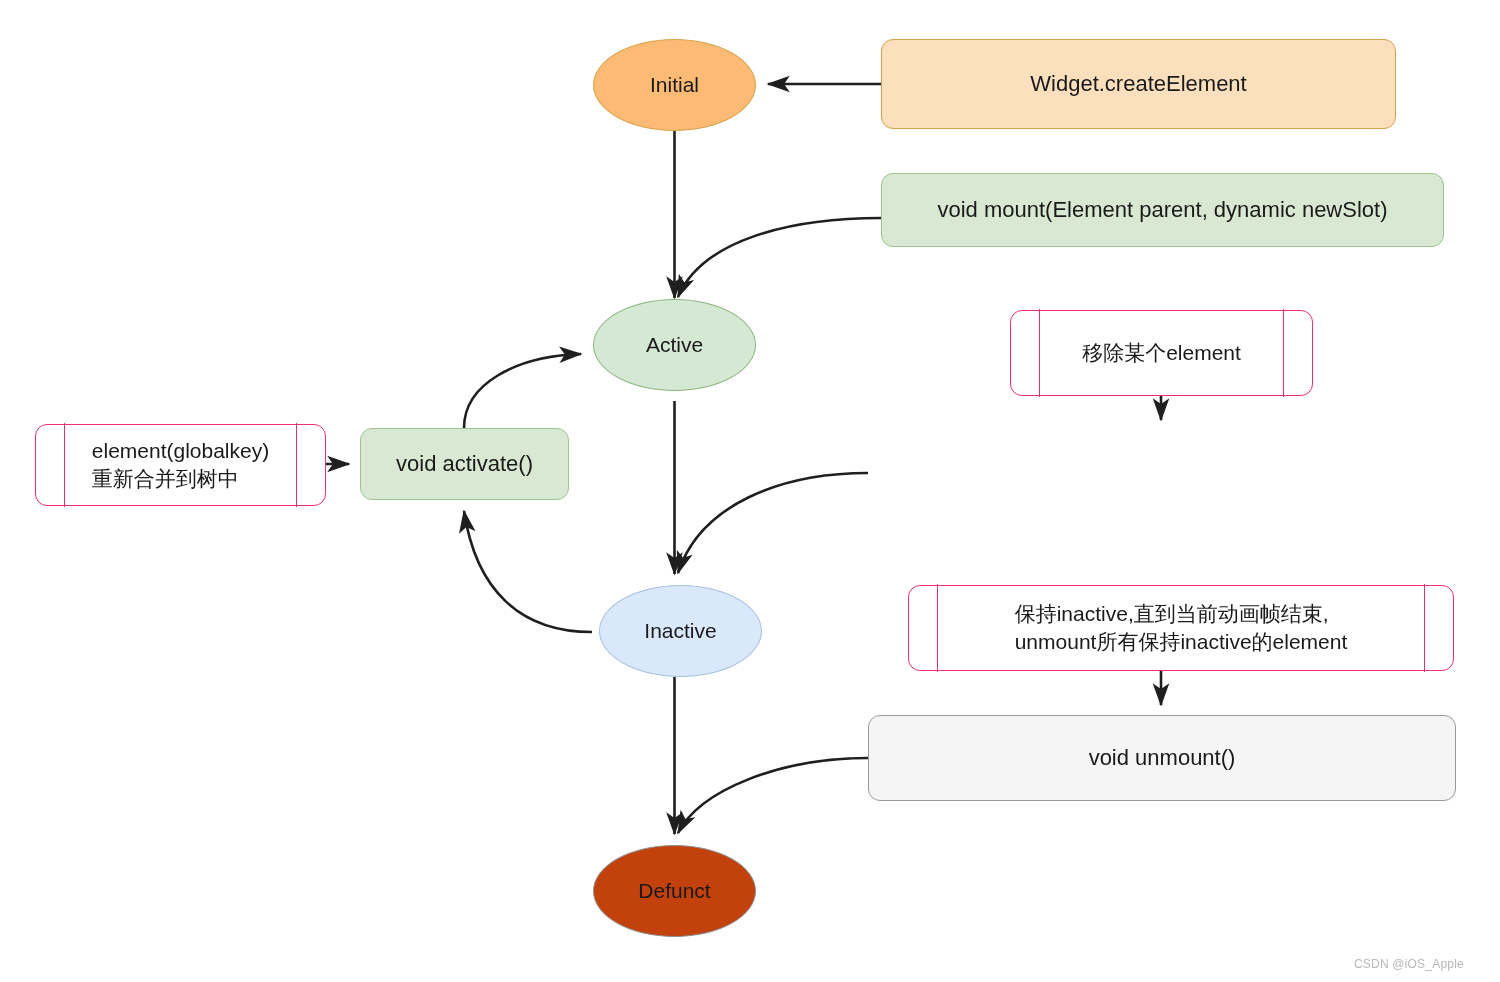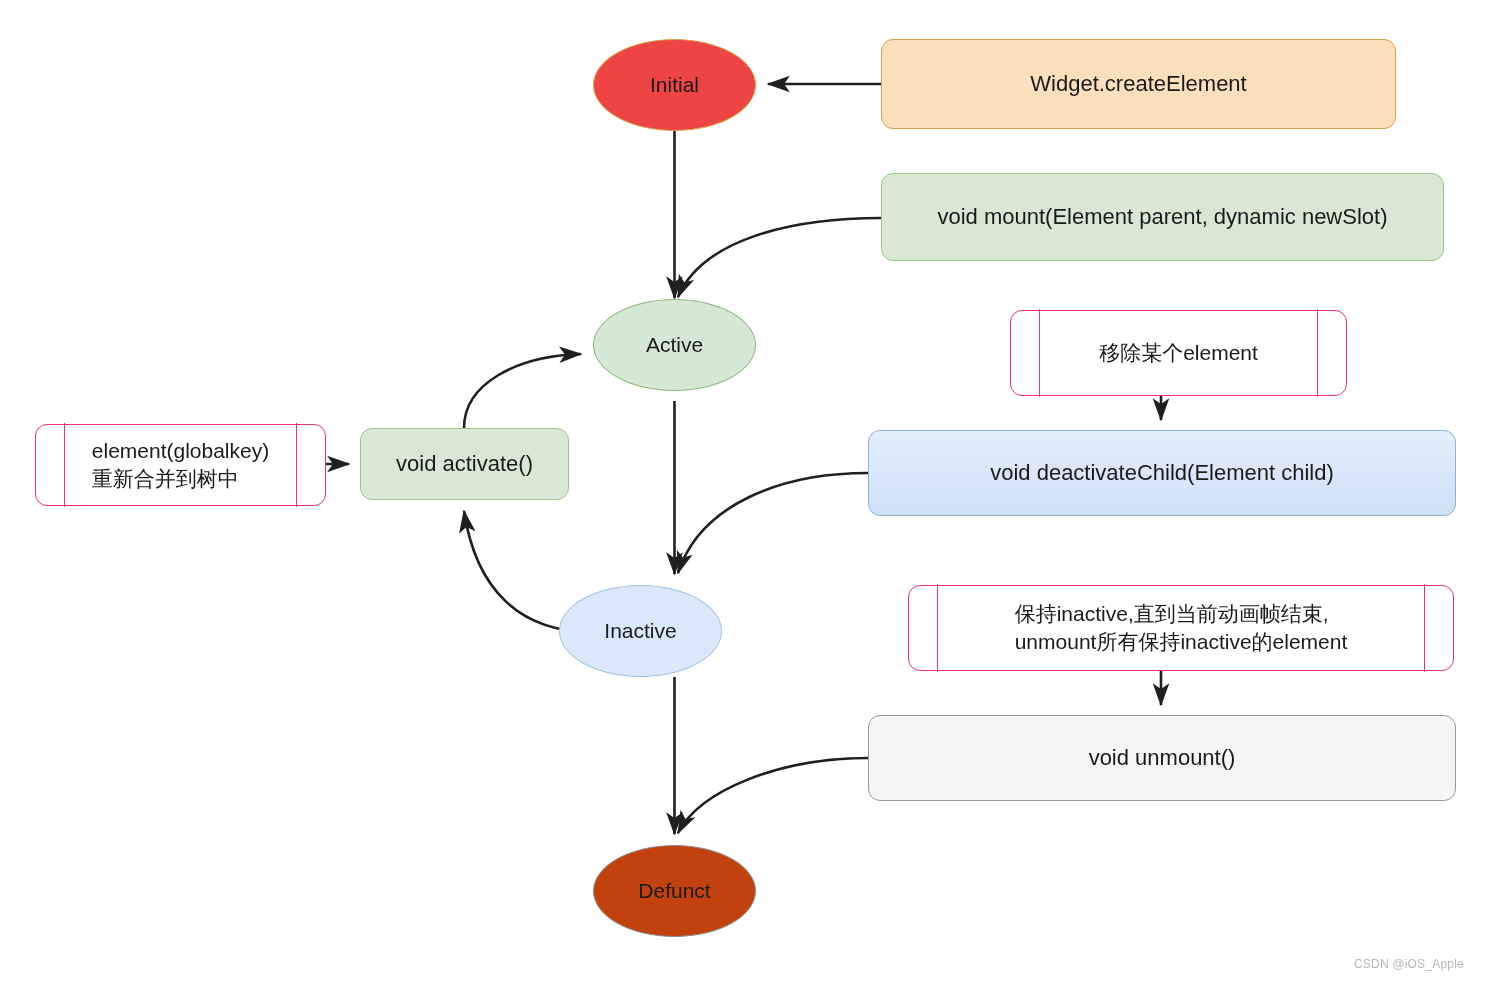--- a/index.html
+++ b/index.html
@@ -34,21 +34,21 @@
     text-align: center;
     color: #1a1a1a;
     line-height: 1.35;
   }
   
   .state {
     border-radius: 50%;
     font-size: 21px;
   }
   .state-initial {
-    background: #ef4444;
+    background: #fdba74;
     border: 1.6px solid #d6a24a;
   }
   .state-active {
     background: #d5e8d4;
     border: 1.6px solid #8cb47f;
   }
   .state-inactive {
     background: #dae8fc;
     border: 1.6px solid #a5bfe0;
   }
@@ -151,56 +151,53 @@
   </svg>
 
   <div class="node state state-initial" style="left:593px; top:39px; width:163px; height:92px;">
     <span>Initial</span>
   </div>
 
   <div class="node state state-active" style="left:593px; top:299px; width:163px; height:92px;">
     <span>Active</span>
   </div>
 
-  <div class="node state state-inactive" style="left:559px; top:585px; width:163px; height:92px;">
+  <div class="node state state-inactive" style="left:599px; top:585px; width:163px; height:92px;">
     <span>Inactive</span>
   </div>
 
   <div class="node state state-defunct" style="left:593px; top:845px; width:163px; height:92px;">
     <span>Defunct</span>
   </div>
 
   <div class="node rbox rbox-orange" style="left:881px; top:39px; width:515px; height:90px;">
     <span>Widget.createElement</span>
   </div>
 
-  <div class="node rbox rbox-green" style="left:881px; top:173px; width:563px; height:88px;">
+  <div class="node rbox rbox-green" style="left:881px; top:173px; width:563px; height:74px;">
     <span>void mount(Element parent, dynamic newSlot)</span>
   </div>
 
   <div class="node rbox rbox-green" style="left:360px; top:428px; width:209px; height:72px;">
     <span>void activate()</span>
   </div>
 
-  <div class="node rbox rbox-blue" style="left:868px; top:430px; width:588px; height:86px;">
-    <span>void deactivateChild(Element child)</span>
-  </div>
 
   <div class="node rbox rbox-gray" style="left:868px; top:715px; width:588px; height:86px;">
     <span>void unmount()</span>
   </div>
 
   <div class="node note note-left-align" style="left:35px; top:424px; width:291px; height:82px;">
     <span class="rail rail-l"></span>
     <span class="rail rail-r"></span>
     <span class="note-text">element(globalkey)
 重新合并到树中</span>
   </div>
 
-  <div class="node note" style="left:1010px; top:310px; width:337px; height:86px;">
+  <div class="node note" style="left:1010px; top:310px; width:303px; height:86px;">
     <span class="rail rail-l"></span>
     <span class="rail rail-r"></span>
     <span class="note-text">移除某个element</span>
   </div>
 
   <div class="node note note-left-align" style="left:908px; top:585px; width:546px; height:86px;">
     <span class="rail rail-l"></span>
     <span class="rail rail-r"></span>
     <span class="note-text">保持inactive,直到当前动画帧结束,
 unmount所有保持inactive的element</span>

